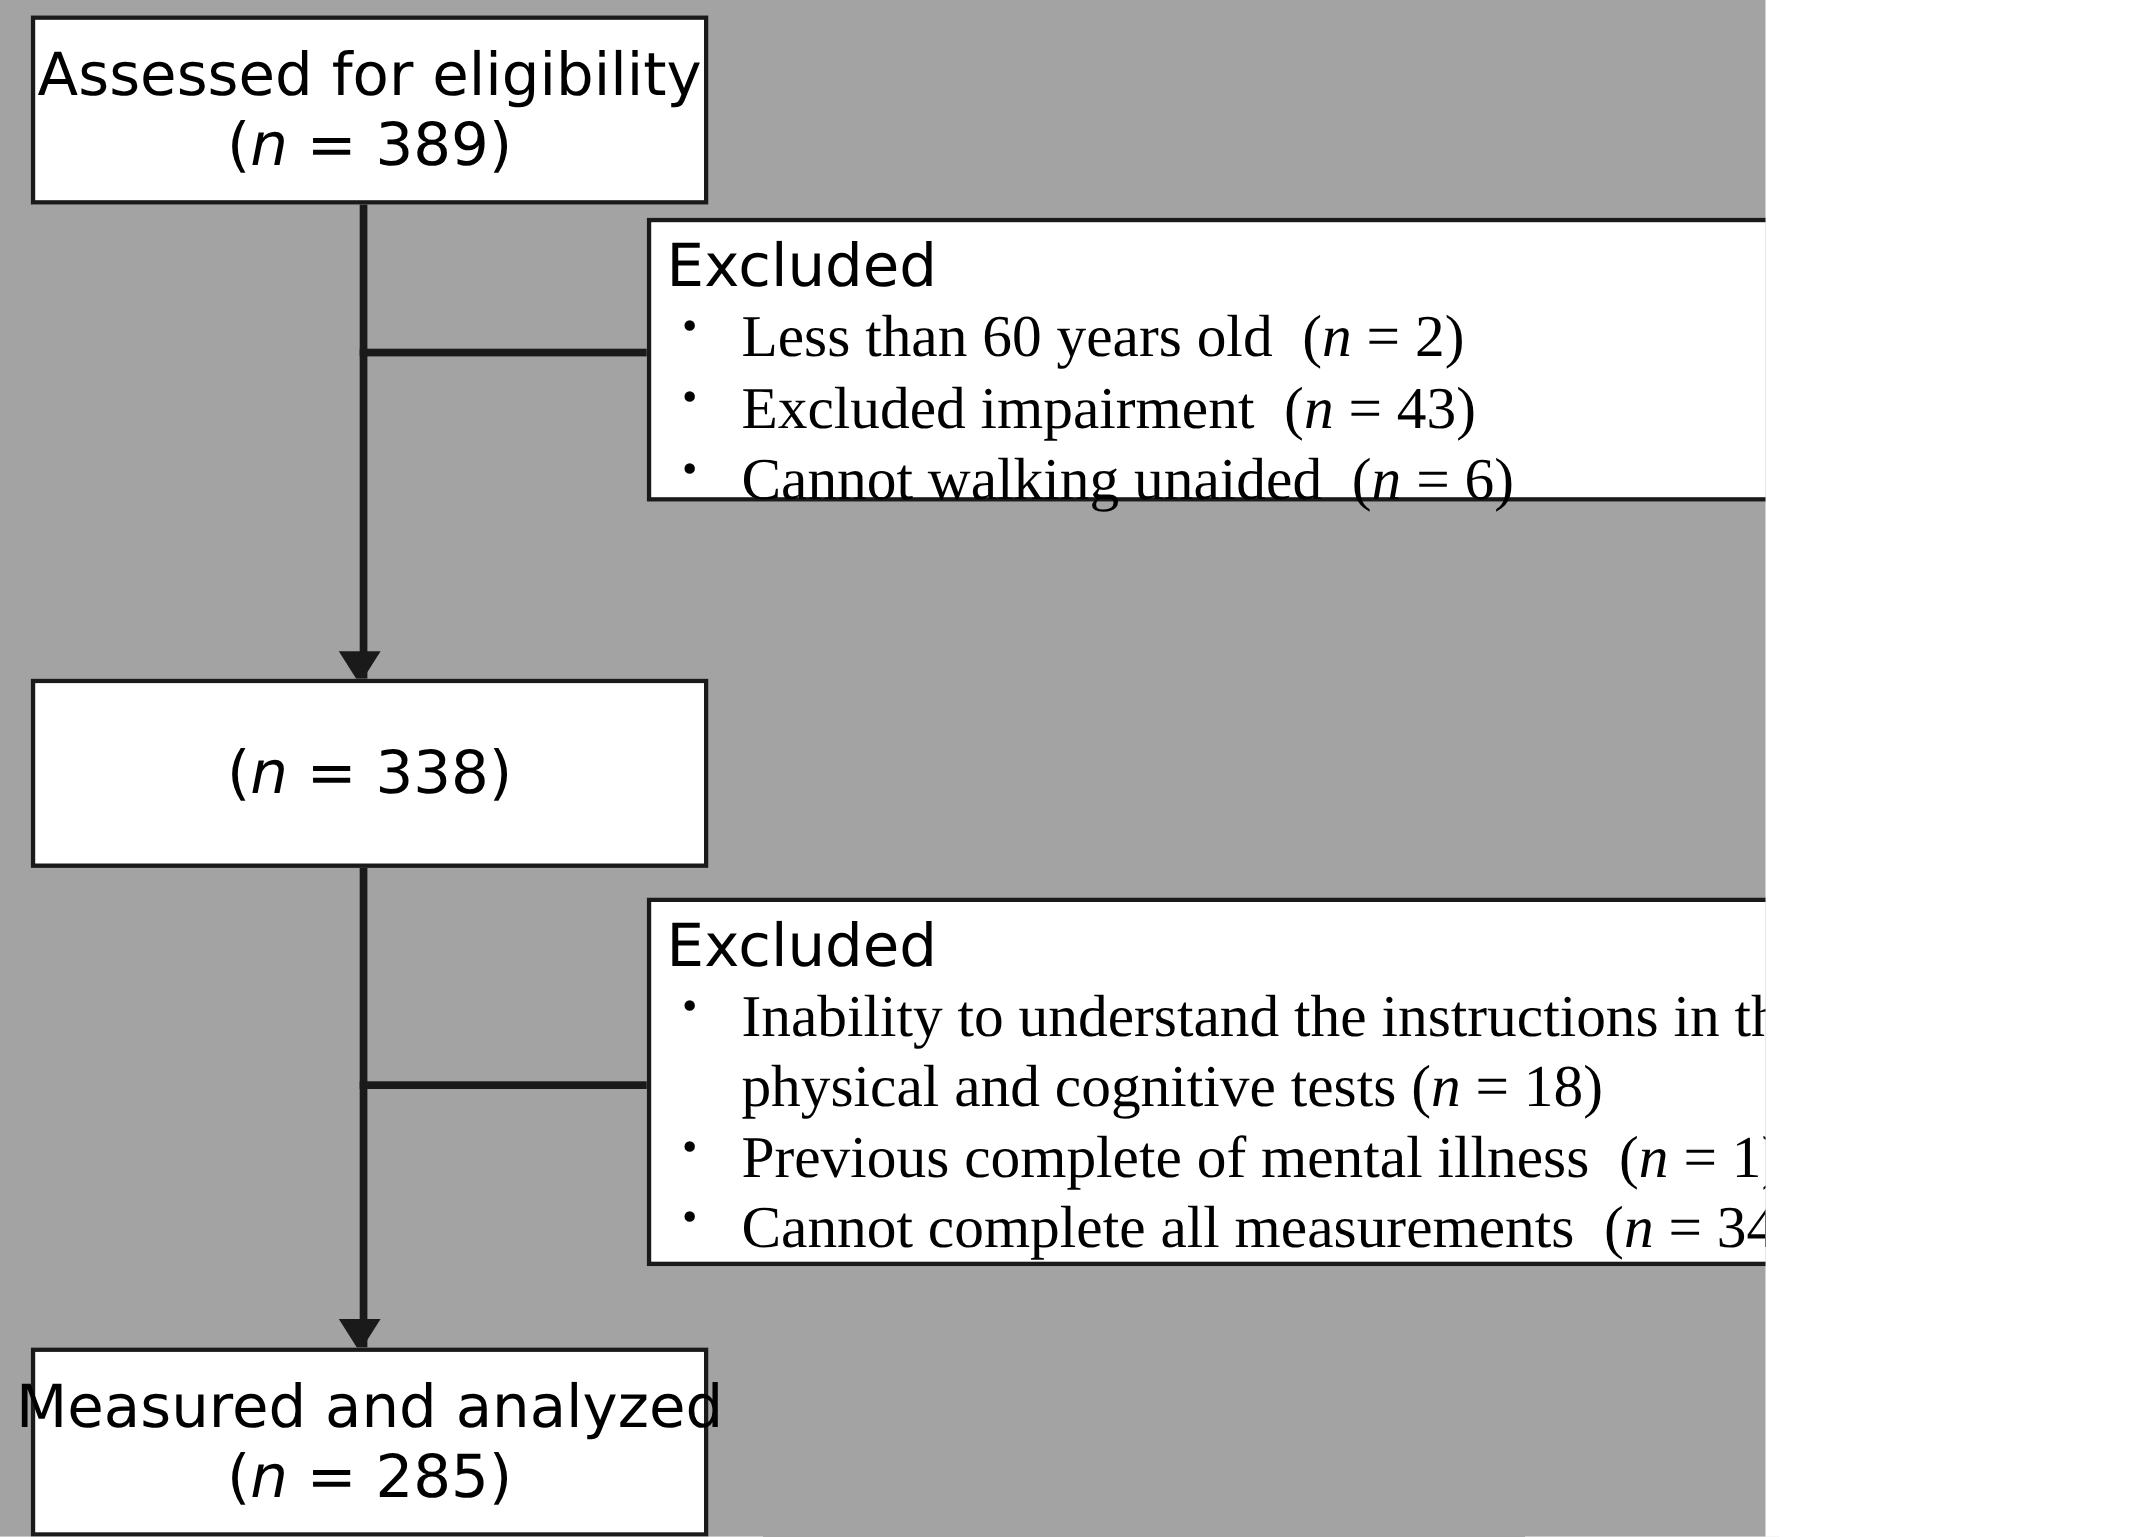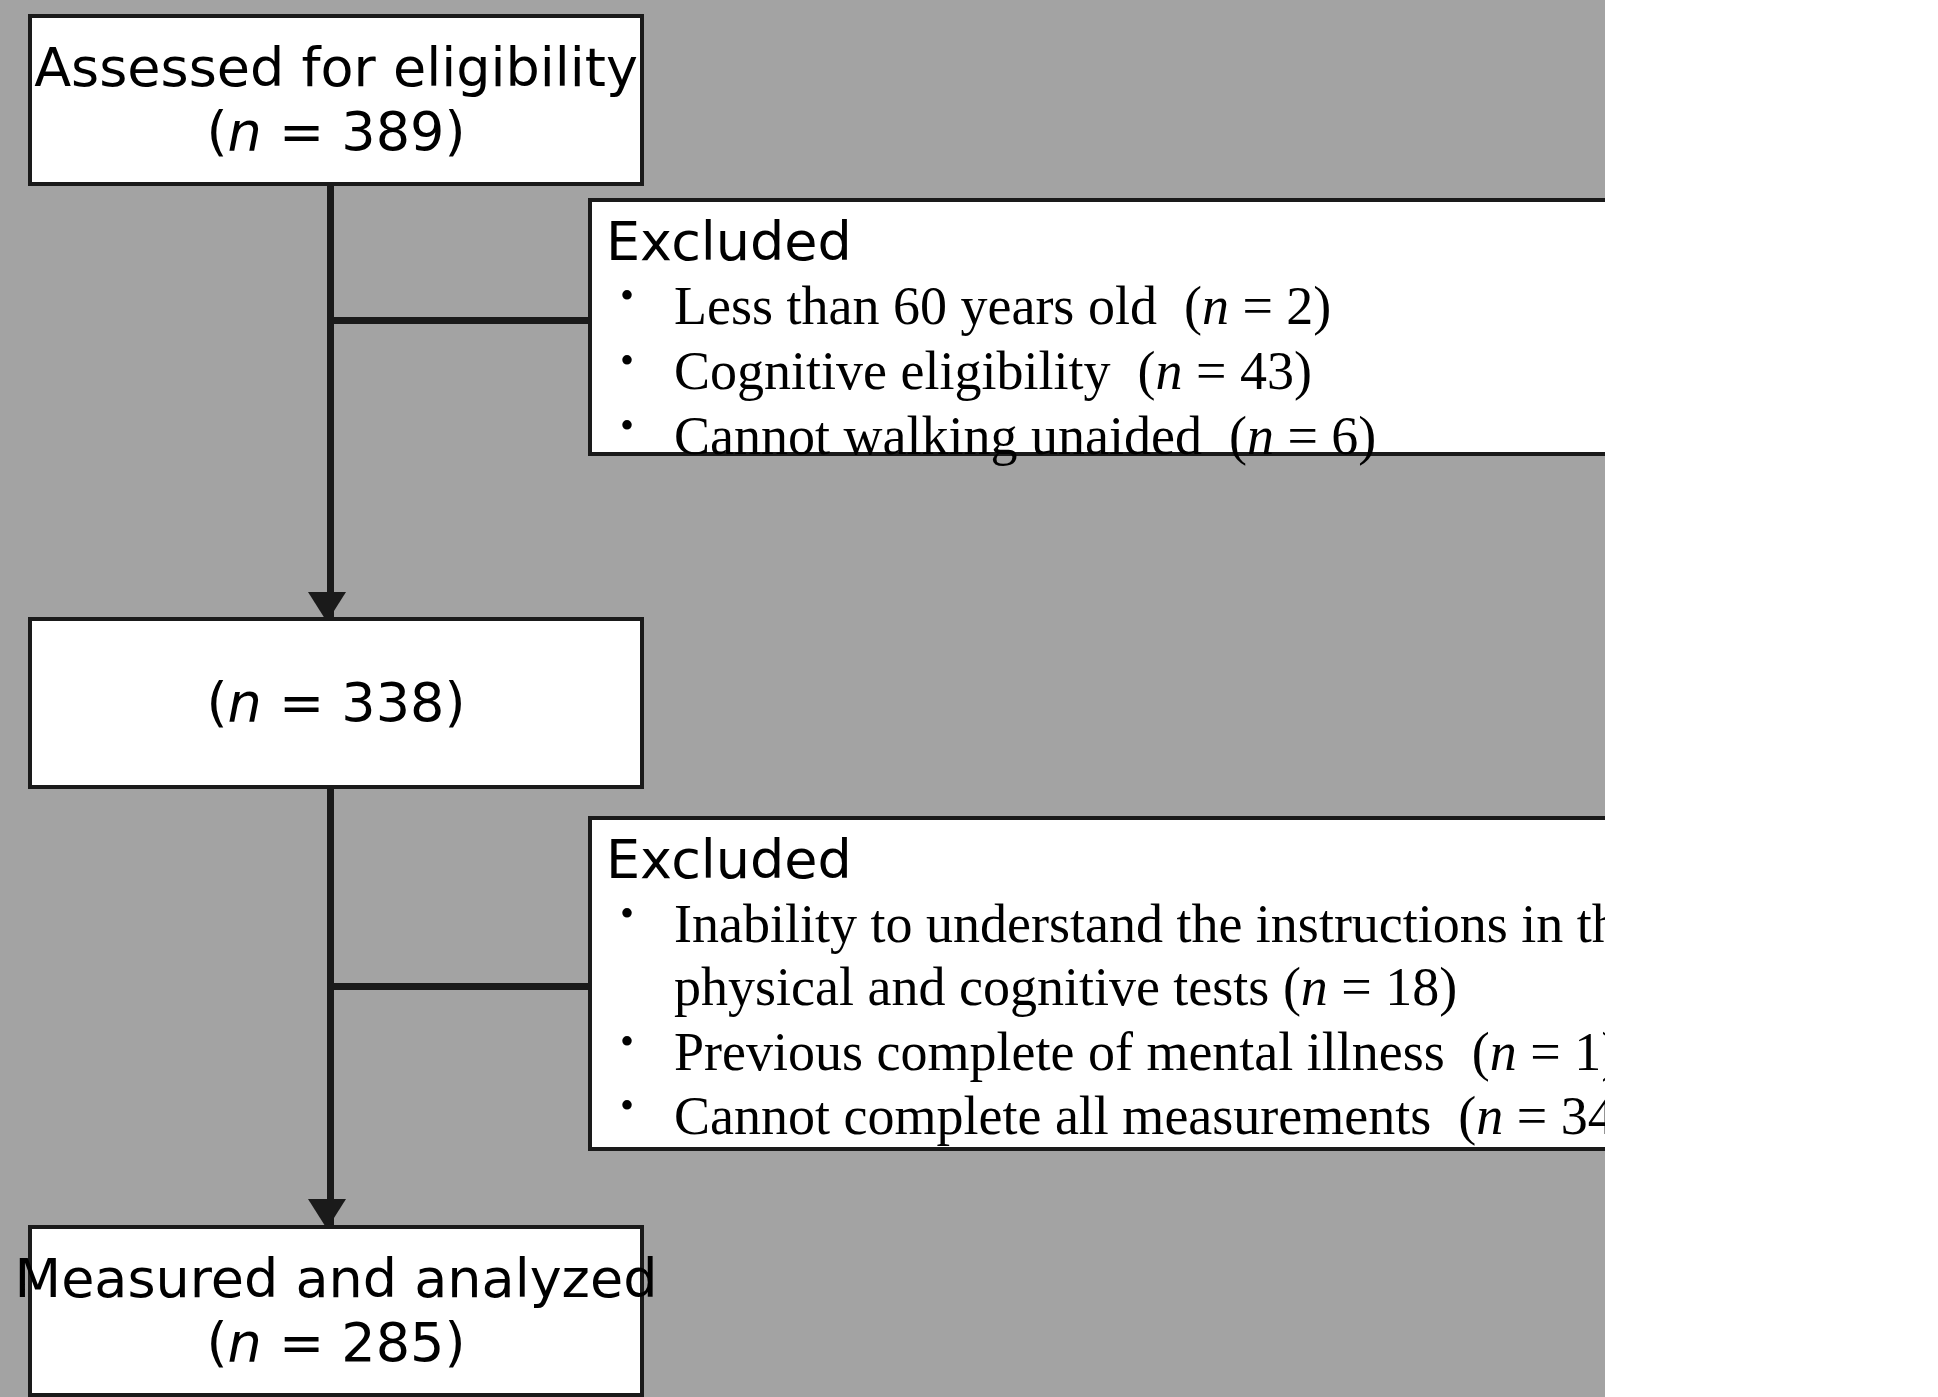--- a/index.html
+++ b/index.html
@@ -158,21 +158,21 @@
   <div class="hline" id="hline-1"></div>
 
   <div class="excluded-box" id="box-excluded-1">
     <div class="excluded-title">Excluded</div>
     <ul class="bullet-list">
       <li class="bullet-item">
         <span>Less than 60 years old</span>
         <span>&nbsp;(<span class="n-italic">n</span>&nbsp;= 2)</span>
       </li>
       <li class="bullet-item">
-        <span>Cognitive eligibility</span>
+        <span>Excluded impairment</span>
         <span>&nbsp;(<span class="n-italic">n</span>&nbsp;= 43)</span>
       </li>
       <li class="bullet-item">
         <span>Cannot walking unaided</span>
         <span>&nbsp;(<span class="n-italic">n</span>&nbsp;= 6)</span>
       </li>
     </ul>
   </div>
 
   <div class="node-box" id="box-participants">

